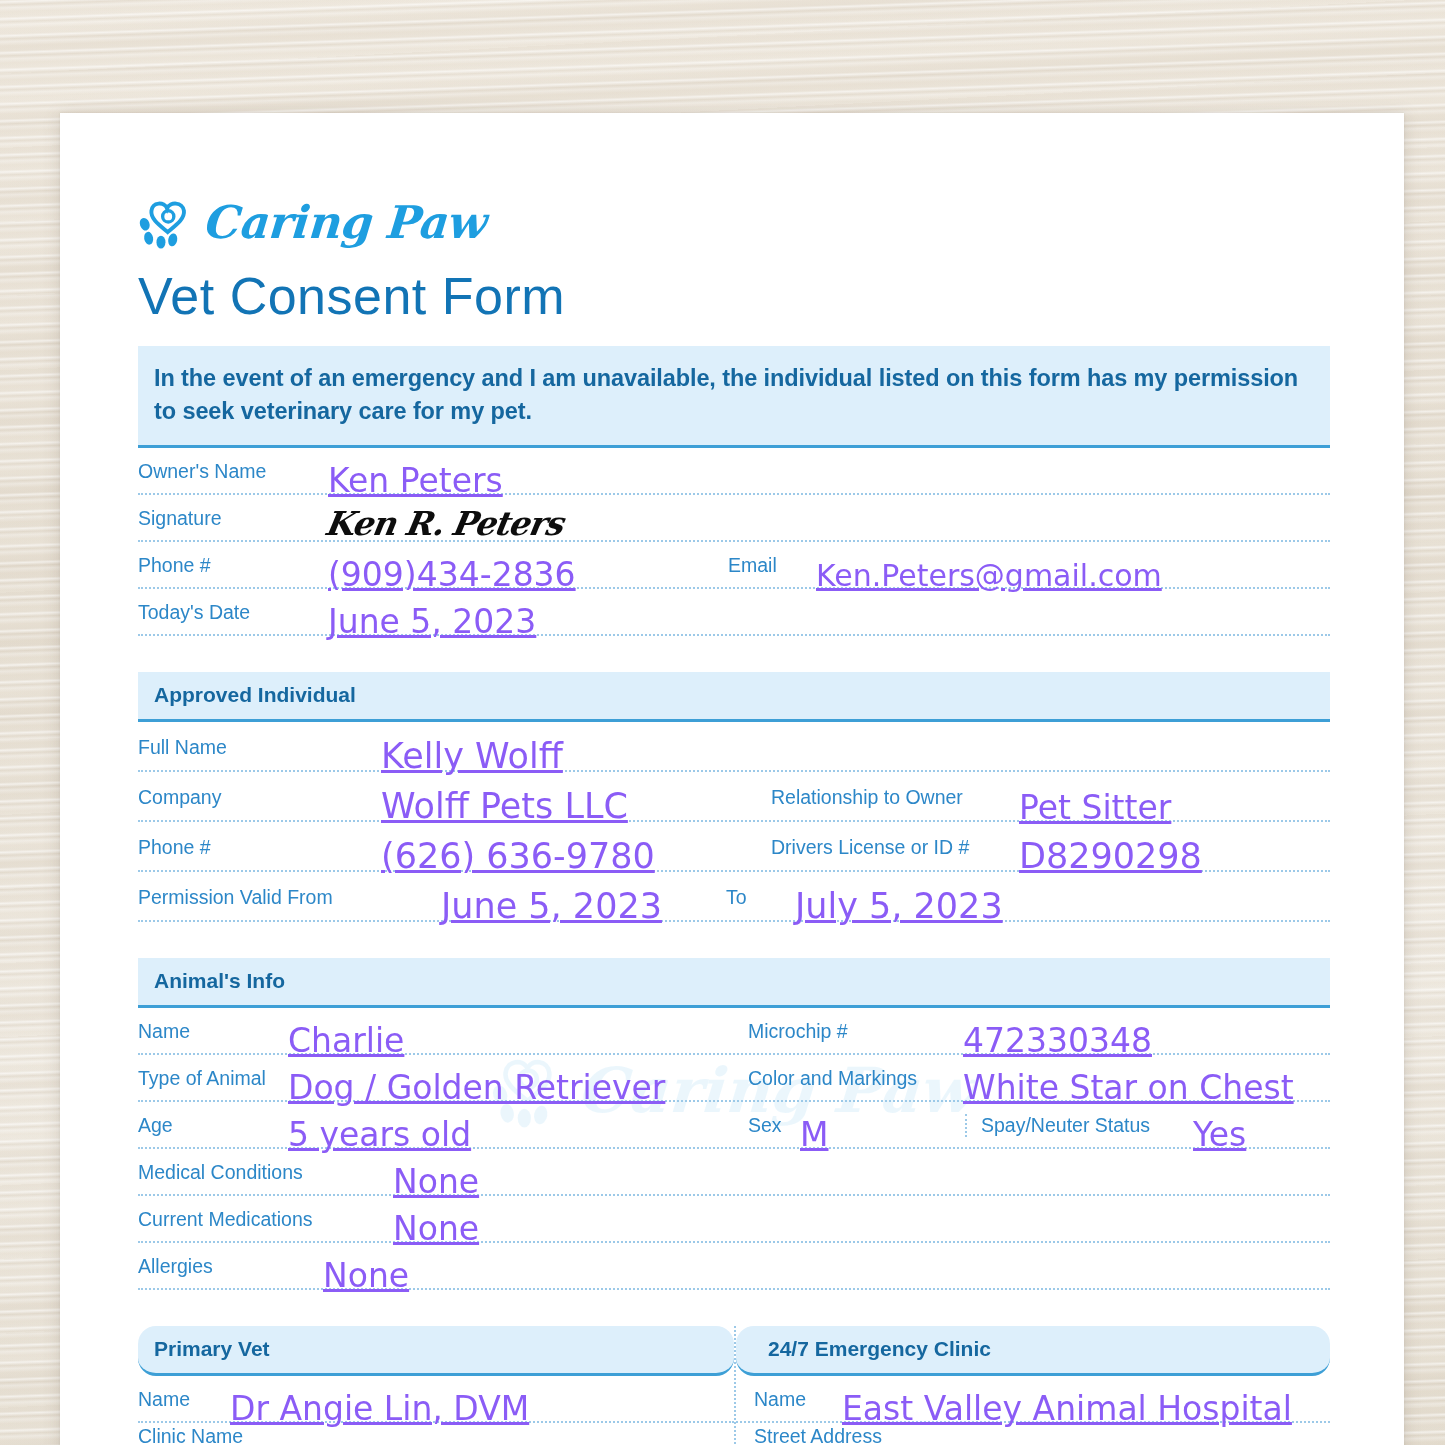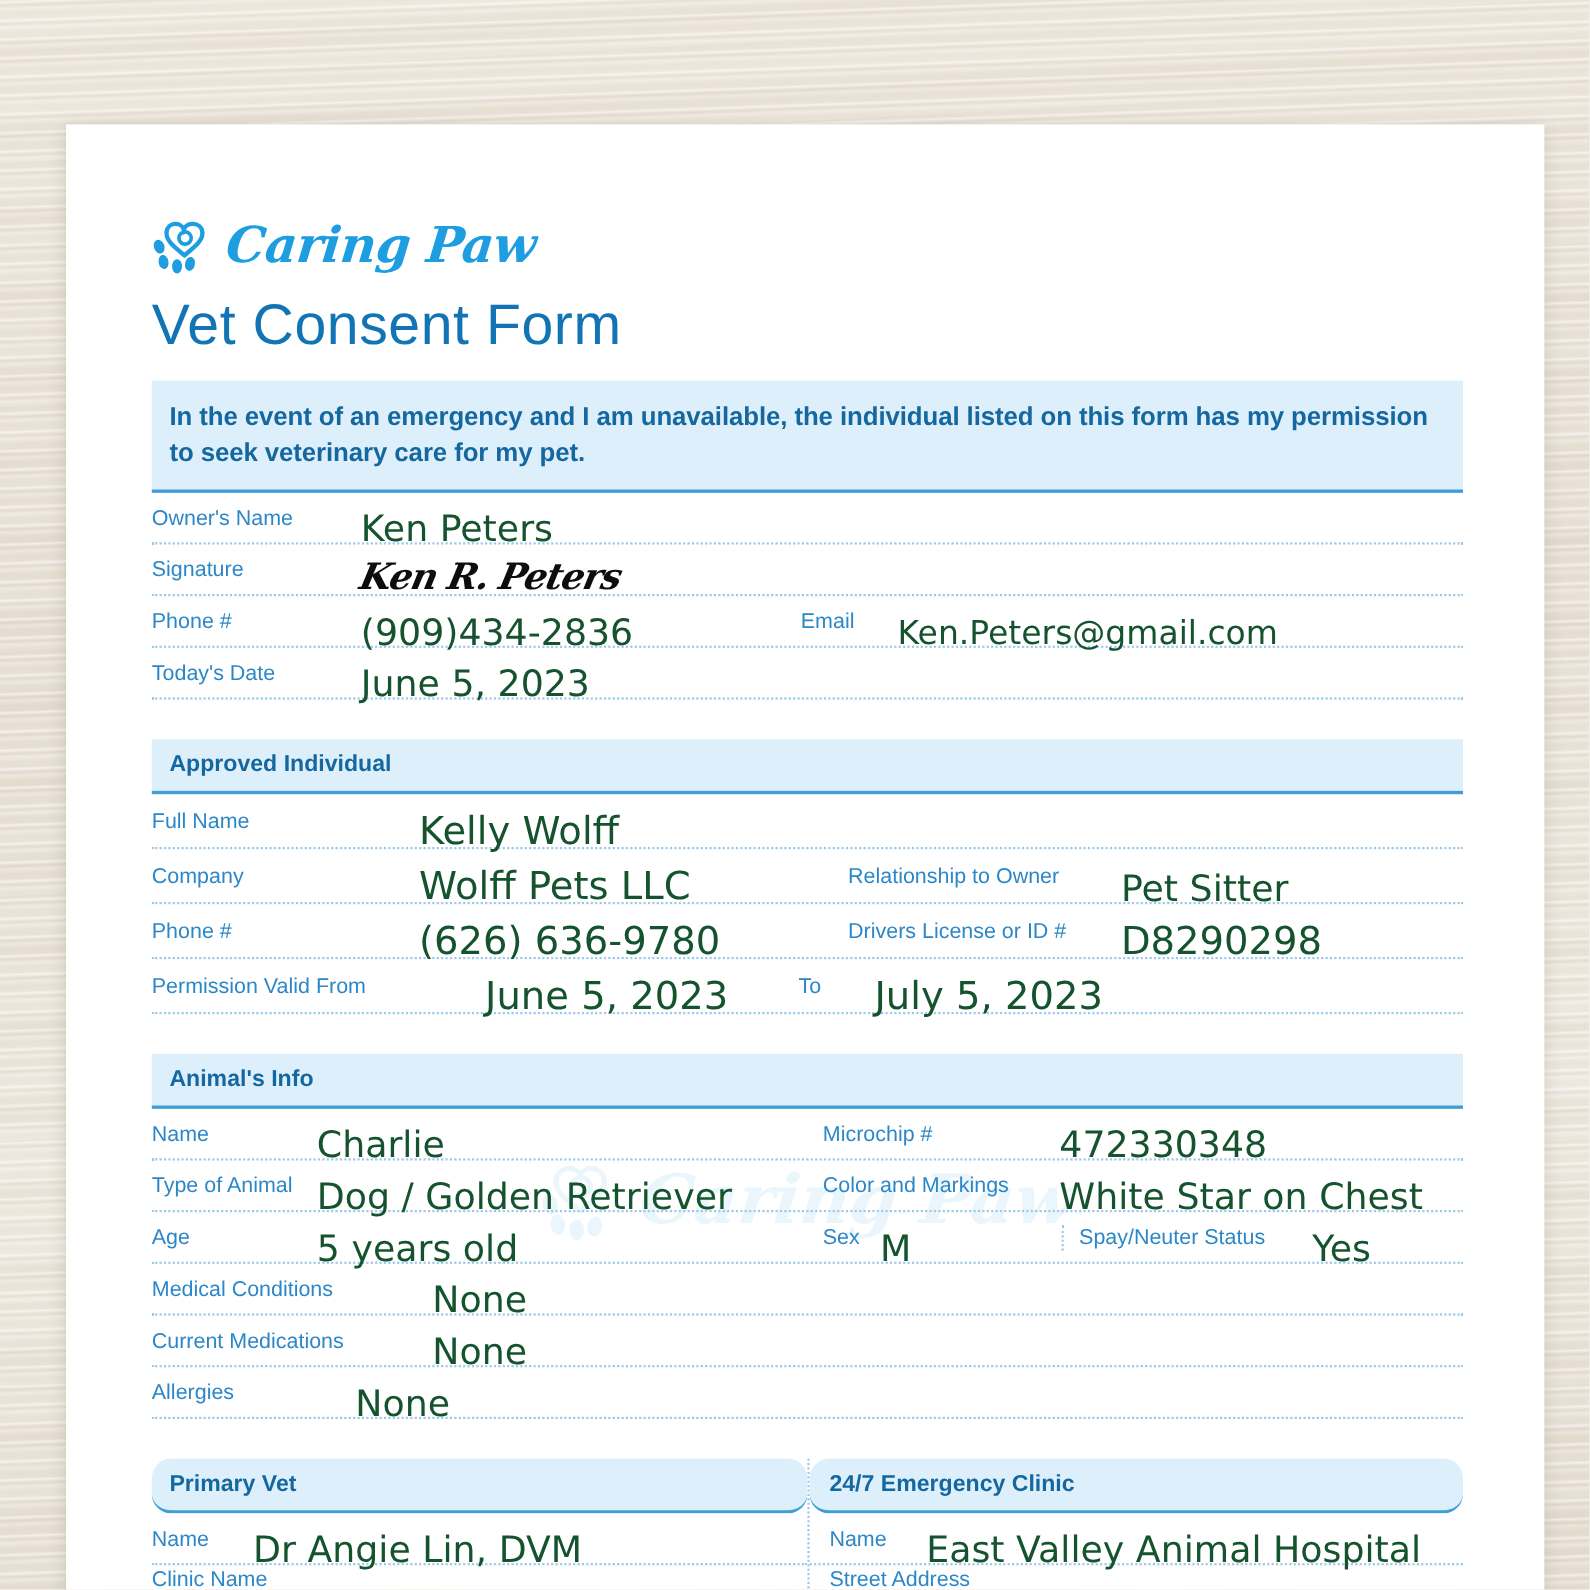--- a/index.html
+++ b/index.html
@@ -127,25 +127,26 @@
     color: #2c87c8;
     white-space: nowrap;
     padding-right: 10px;
     flex: none;
     align-self: center;
   }
 
   .val {
     font-family: "DejaVu Sans", sans-serif;
     font-size: 33px;
-    color: #14532d;
+    color: #8b5cf6;
     white-space: nowrap;
     line-height: 1;
     position: relative;
     top: 4px;
+    text-decoration: underline;
   }
   .val.sm { font-size: 30px; }
   .val.lg { font-size: 35px; }
 
   
   .c-lbl-1 { width: 190px; }
   .c-lbl-2 { width: 150px; }
   .c-lbl-3 { width: 228px; }
 
   .vdot { border-left: 2px dotted #9cc9e8; padding-left: 14px; }
@@ -186,21 +187,21 @@
     color: #bfe4f7;
     transform: skewX(-6deg);
   }
 
   
   .twocol { display: flex; position: relative; z-index: 2; }
   .twocol > .col { width: 50%; }
   .twocol > .col.right { border-left: 2px dotted #9cc9e8; }
 
   .col .sec-head { padding-left: 16px; border-radius: 18px; }
-  .col.right .sec-head { padding-left: 18px; }
+  .col.right .sec-head { padding-left: 32px; }
   .col.right .row { padding-left: 18px; }
 
   .col .row .lbl { width: 92px; }
   .col.right .row .lbl { width: 88px; }
 
   .clip-row { overflow: hidden; }
 </style>
 </head>
 <body>
 

